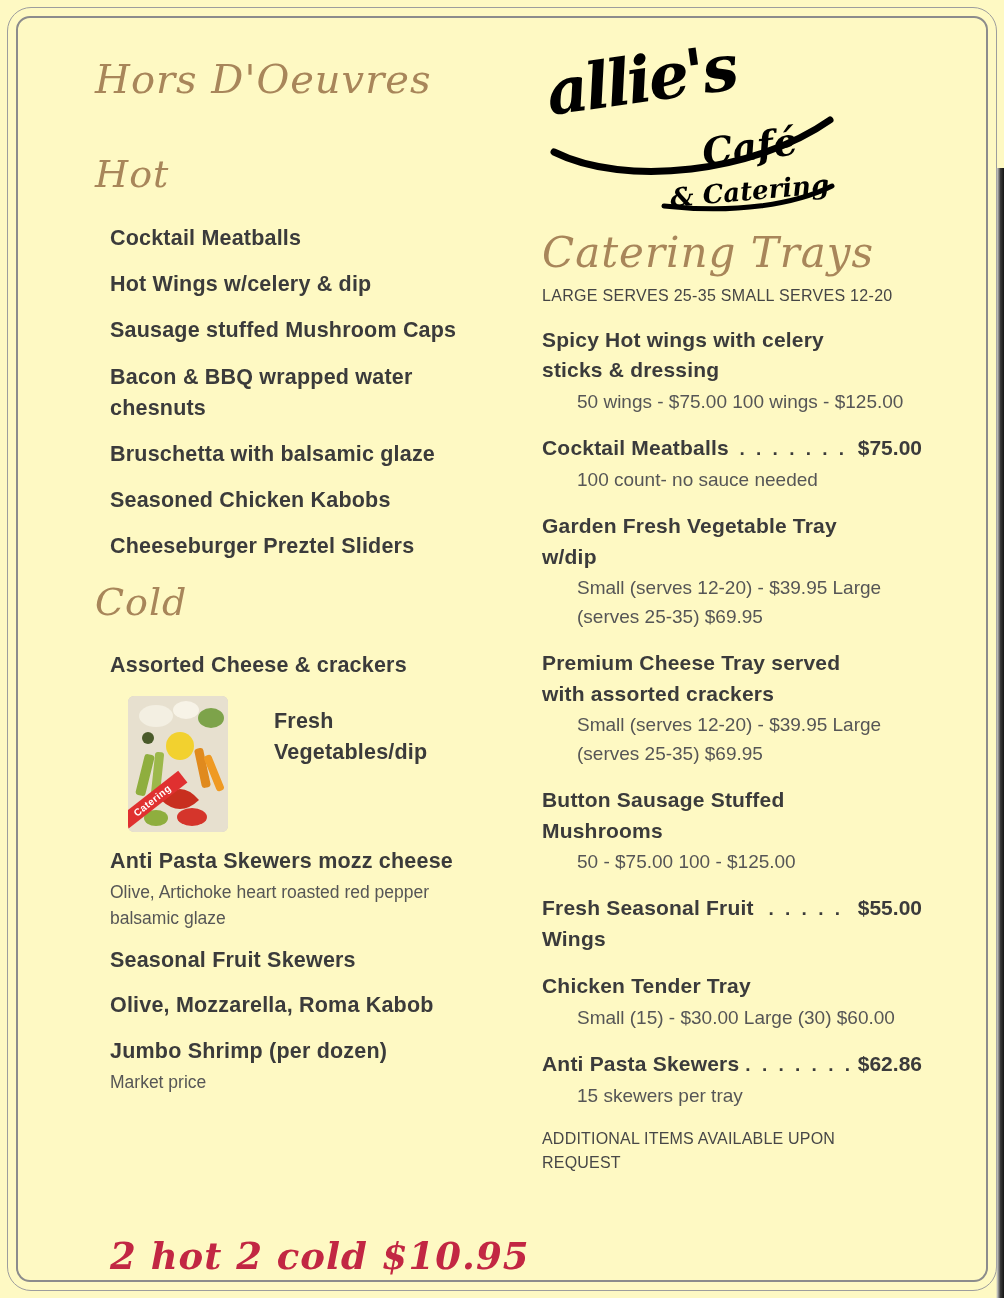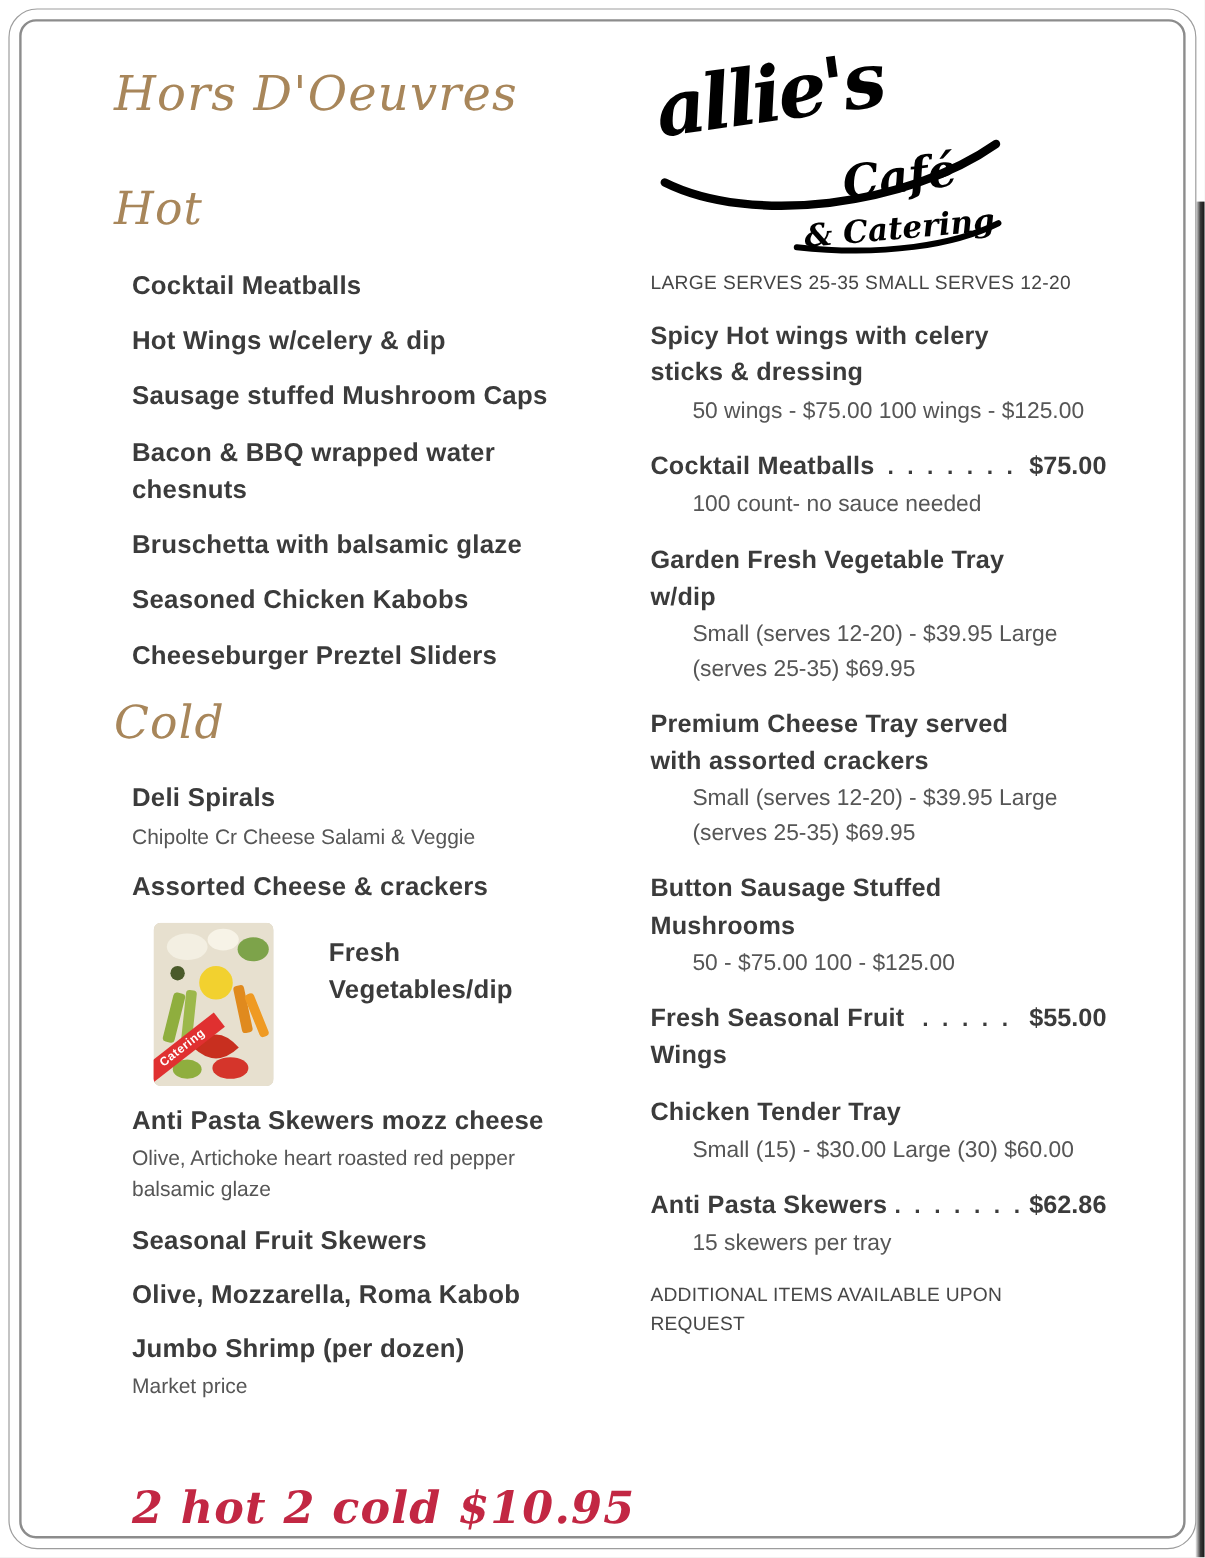--- a/index.html
+++ b/index.html
@@ -1,21 +1,21 @@
 <!DOCTYPE html>
 <html><head>
 <meta charset="utf-8">
 <style>
   * { margin:0; padding:0; box-sizing:border-box; }
   html,body { background:#e9e9e9; }
   .page {
     position:relative;
     width:1004px; height:1298px;
     margin:0 auto;
-    background:#ffffff;
+    background:#fef9c3;
     overflow:hidden;
     font-family:"Liberation Sans", sans-serif;
     color:#3b3b3b;
   }
   
   .frame-outer { position:absolute; inset:7px; border:1px solid #9d9d9d; border-radius:24px; pointer-events:none; }
   .frame-inner { position:absolute; inset:16px; border:2px solid #8c8c8c; border-radius:14px; pointer-events:none; }
   .scan-edge { position:absolute; right:0; top:168px; bottom:0; width:8px;
     background:linear-gradient(to left,#141414 0%,#3a3a3a 45%,#b5b5b5 80%,rgba(255,255,255,0)); }
 
@@ -123,24 +123,20 @@
       <div class="hot-item item-name">Hot Wings w/celery &amp; dip</div>
       <div class="hot-item item-name">Sausage stuffed Mushroom Caps</div>
       <div class="hot-item item-name">Bacon &amp; BBQ wrapped water chesnuts</div>
       <div class="hot-item item-name">Bruschetta with balsamic glaze</div>
       <div class="hot-item item-name">Seasoned Chicken Kabobs</div>
       <div class="hot-item item-name">Cheeseburger Preztel Sliders</div>
     </div>
 
     <div class="script-heading sec-heading cold-heading">Cold</div>
     <div class="cold-list">
-      <div class="cold-item">
-        <div class="item-name">Deli Spirals</div>
-        <div class="item-desc">Chipolte Cr Cheese Salami &amp; Veggie</div>
-      </div>
       <div class="cold-item">
         <div class="item-name">Assorted Cheese &amp; crackers</div>
       </div>
 
       <div class="photo-row">
         <div class="photo">
           <svg viewBox="0 0 100 136" width="100" height="136">
             <rect width="100" height="136" fill="#e7e0cf"></rect>
             <ellipse cx="28" cy="20" rx="17" ry="11" fill="#f3efe2"></ellipse>
             <ellipse cx="58" cy="14" rx="13" ry="9" fill="#f7f3e7"></ellipse>
@@ -183,20 +179,21 @@
     <div class="logo">
       <svg class="logo-swoosh" viewBox="0 0 292 178" width="292" height="178">
         <path d="M8 116 C80 152 210 136 284 84" fill="none" stroke="#000" stroke-width="7" stroke-linecap="round"></path>
         <path d="M118 170 C190 178 250 168 286 150" fill="none" stroke="#000" stroke-width="5" stroke-linecap="round"></path>
       </svg>
       <div class="logo-allies">allie's</div>
       <div class="logo-cafe">Café</div>
       <div class="logo-catering">&amp; Catering</div>
     </div>
 
+    <div class="script-heading trays-title">Catering Trays</div>
     <div class="serves-note">LARGE SERVES 25-35 SMALL SERVES 12-20</div>
 
     <div class="r-item">
       <div class="r-title-row">
         <span class="r-title">Spicy Hot wings with celery sticks &amp; dressing</span>
       </div>
       <div class="r-desc">50 wings - $75.00 100 wings - $125.00</div>
     </div>
 
     <div class="r-item">

